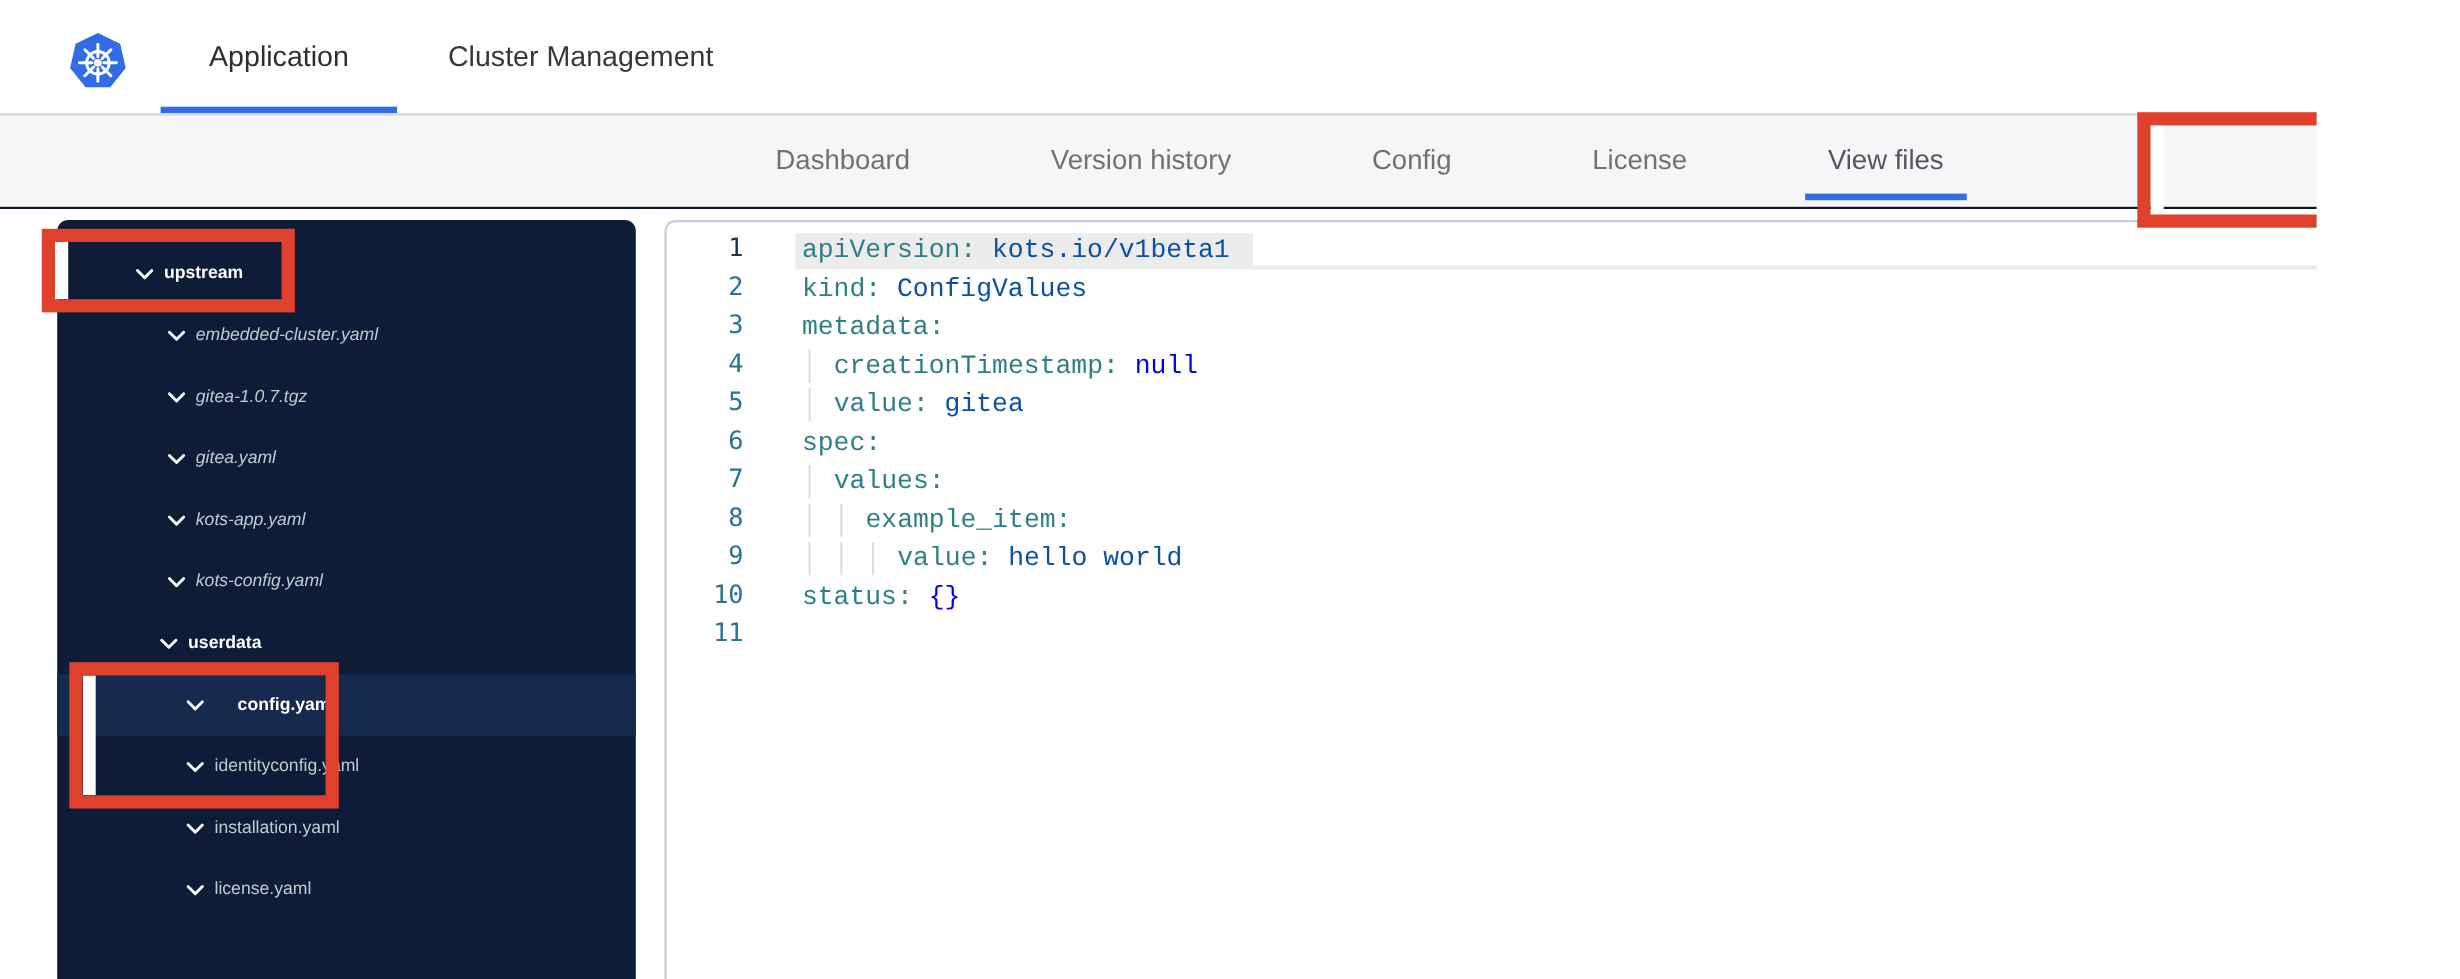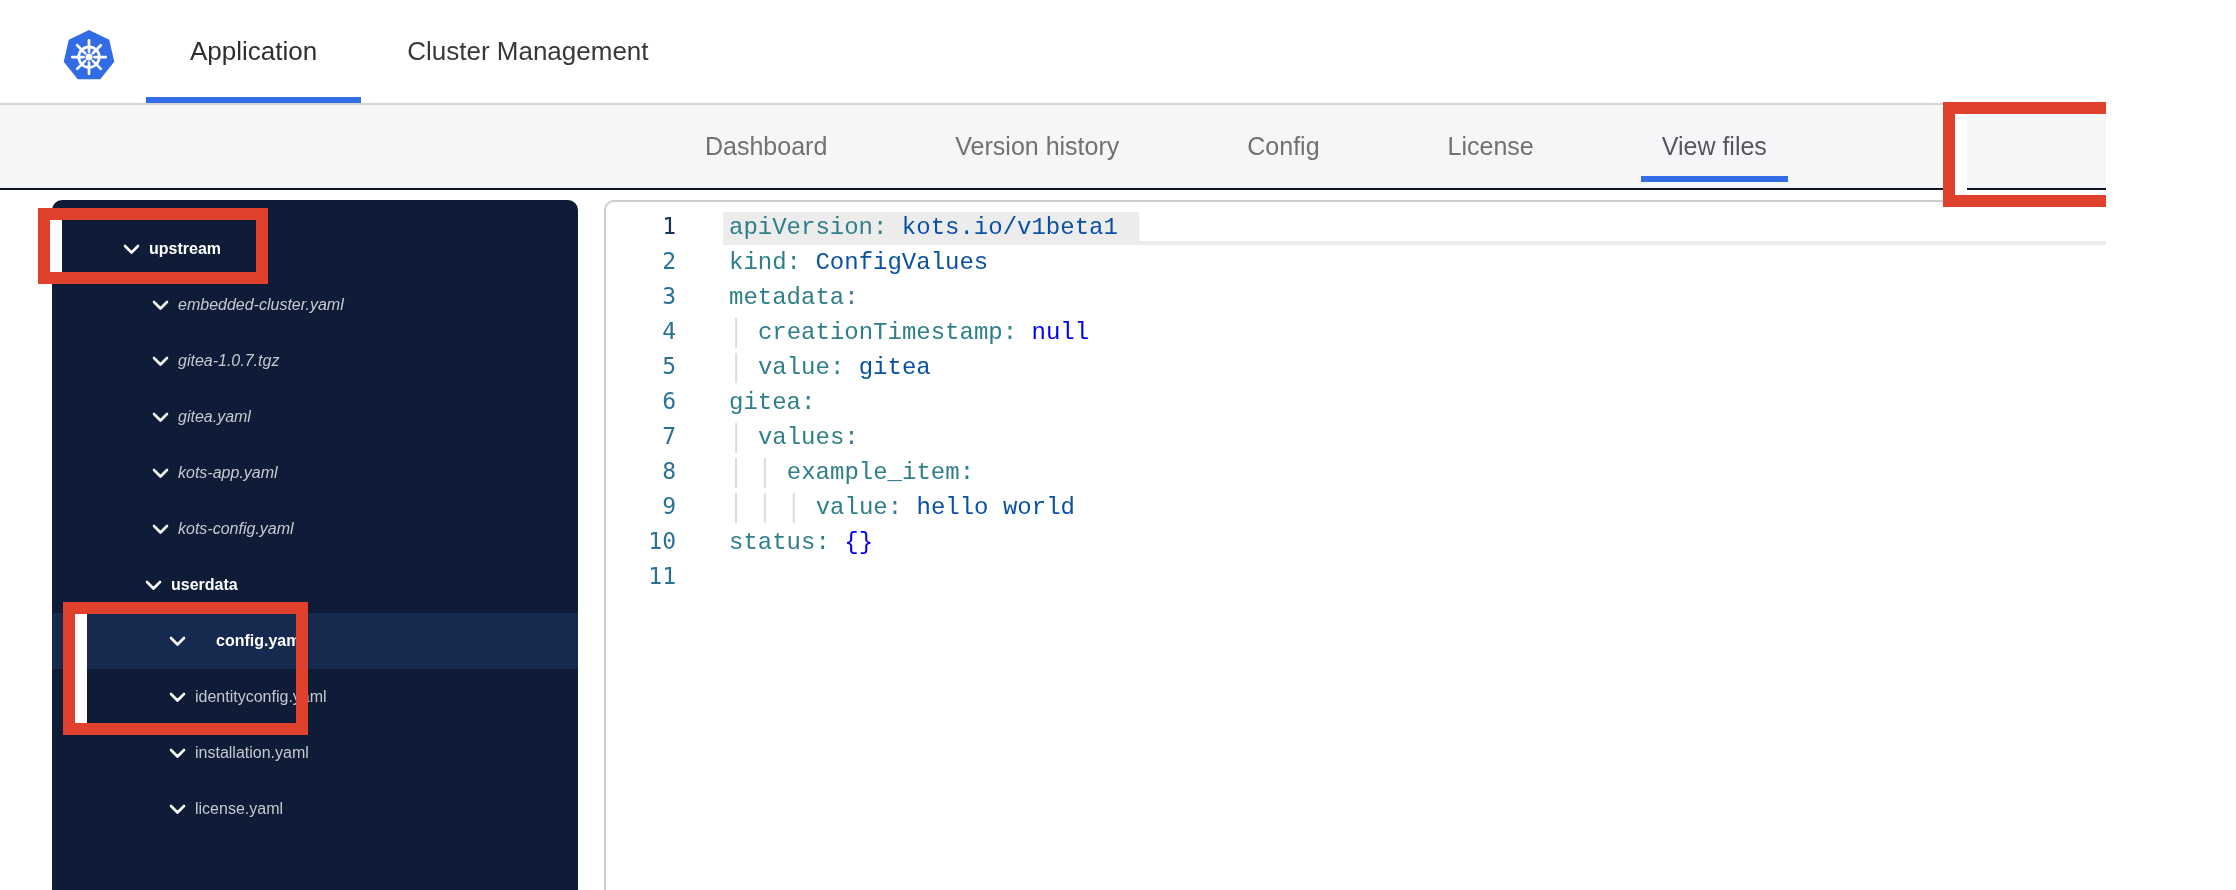--- a/index.html
+++ b/index.html
@@ -246,21 +246,21 @@
         <div class="gutter-row">9</div>
         <div class="gutter-row">10</div>
         <div class="gutter-row">11</div>
       </div>
     <div class="code" id="code">
         <div class="code-line selected"><span class="txt"><span class="tok-key">apiVersion:</span><span class="tok-str"> kots.io/v1beta1</span></span></div>
         <div class="code-line"><span class="txt"><span class="tok-key">kind:</span><span class="tok-str"> ConfigValues</span></span></div>
         <div class="code-line"><span class="txt"><span class="tok-key">metadata:</span></span></div>
         <div class="code-line"><span class="txt"><span class="indent" style="width: 28.9px;"></span><span class="tok-key">creationTimestamp:</span><span class="tok-kw"> null</span></span></div>
         <div class="code-line"><span class="txt"><span class="indent" style="width: 28.9px;"></span><span class="tok-key">value:</span><span class="tok-str"> gitea</span></span></div>
-        <div class="code-line"><span class="txt"><span class="tok-key">gitea:</span></span></div>
+        <div class="code-line"><span class="txt"><span class="tok-key">spec:</span></span></div>
         <div class="code-line"><span class="txt"><span class="indent" style="width: 28.9px;"></span><span class="tok-key">values:</span></span></div>
         <div class="code-line"><span class="txt"><span class="indent" style="width: 57.8px;"></span><span class="tok-key">example_item:</span></span></div>
         <div class="code-line"><span class="txt"><span class="indent" style="width: 86.7px;"></span><span class="tok-key">value:</span><span class="tok-str"> hello world</span></span></div>
         <div class="code-line"><span class="txt"><span class="tok-key">status:</span><span class="tok-kw"> {}</span></span></div>
         <div class="code-line"><span class="txt"></span></div>
       </div>
   </div>
 
   <div class="annotation-box box-upstream"></div>
   <div class="annotation-box box-userdata-config"></div>

